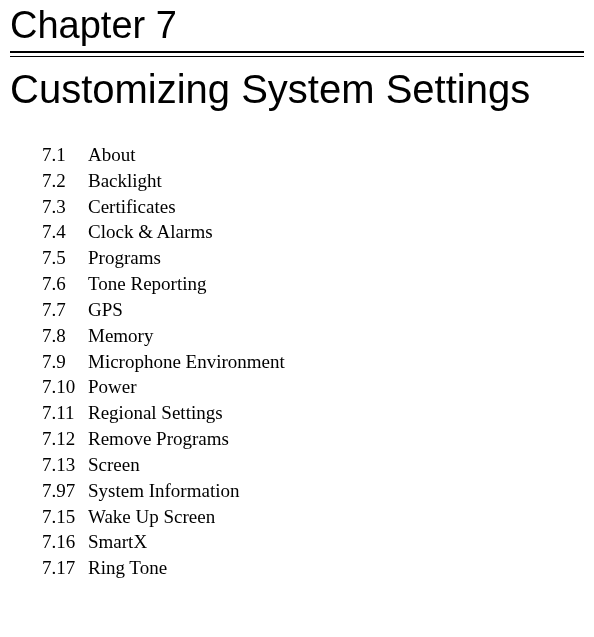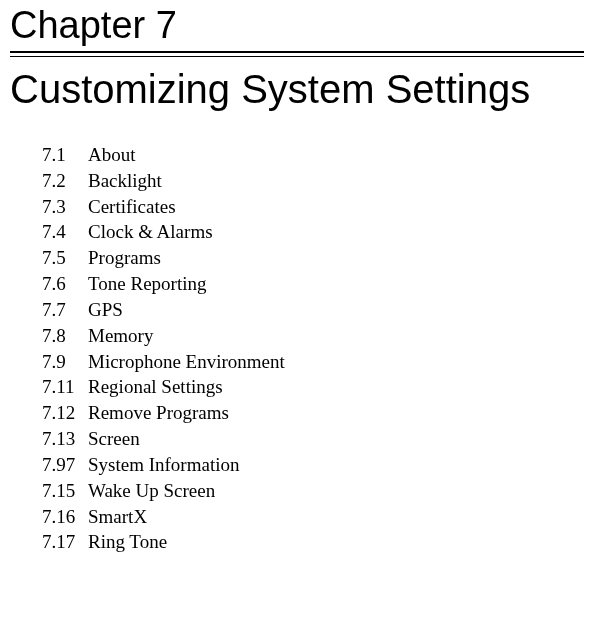--- a/index.html
+++ b/index.html
@@ -89,20 +89,24 @@
       </div>
     <div class="toc-row">
         <span class="toc-num">7.8</span>
         <span class="toc-label">Memory</span>
       </div>
     <div class="toc-row">
         <span class="toc-num">7.9</span>
         <span class="toc-label">Microphone Environment</span>
       </div>
     <div class="toc-row">
+        <span class="toc-num">7.10</span>
+        <span class="toc-label">Power</span>
+      </div>
+    <div class="toc-row">
         <span class="toc-num">7.11</span>
         <span class="toc-label">Regional Settings</span>
       </div>
     <div class="toc-row">
         <span class="toc-num">7.12</span>
         <span class="toc-label">Remove Programs</span>
       </div>
     <div class="toc-row">
         <span class="toc-num">7.13</span>
         <span class="toc-label">Screen</span>

